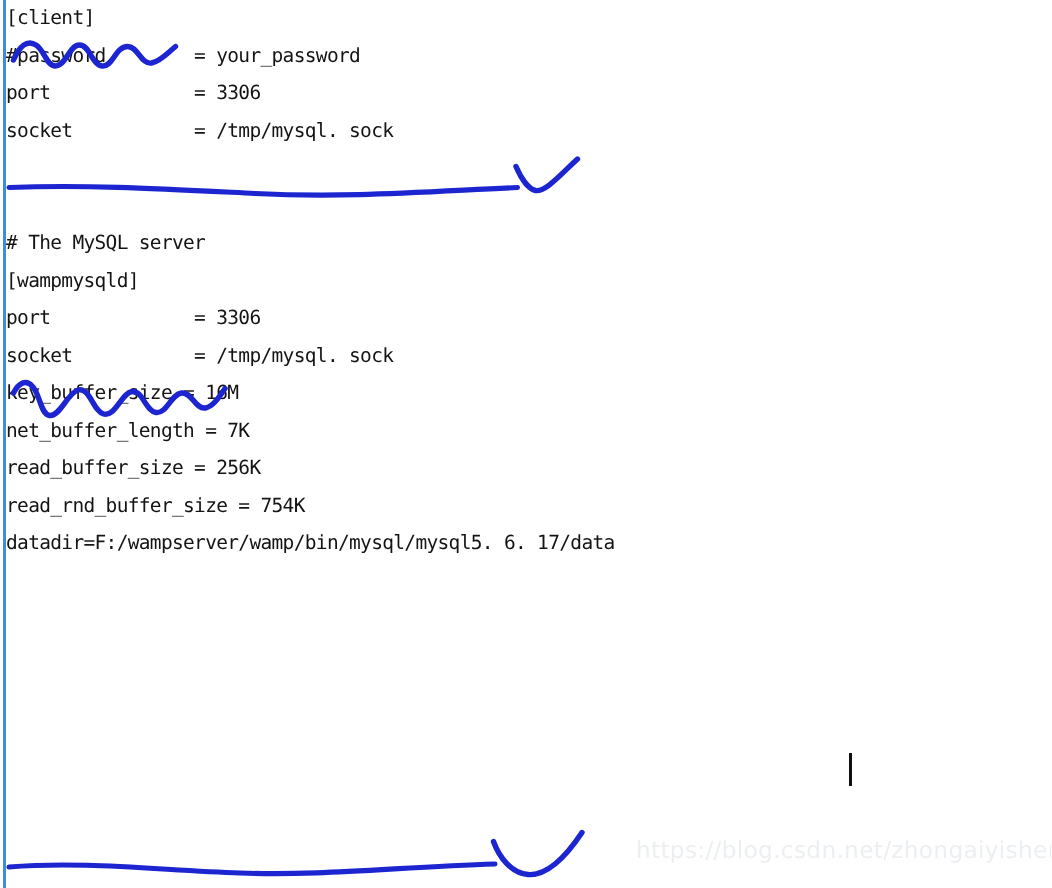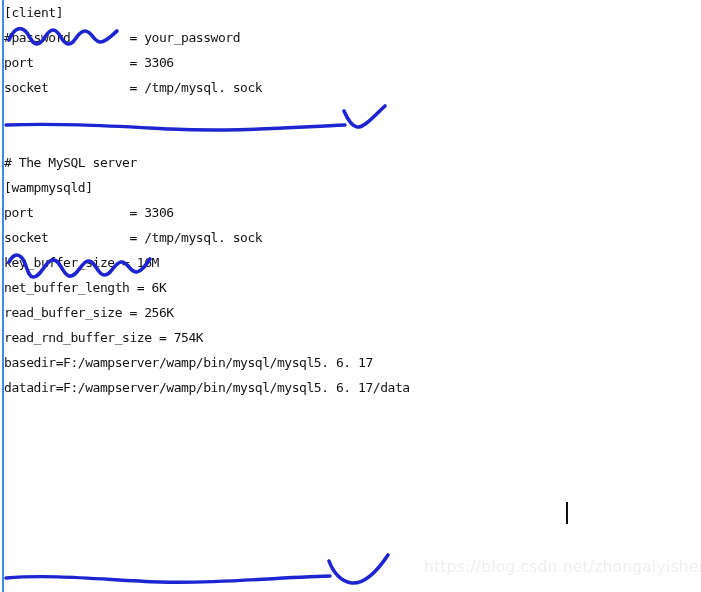--- a/index.html
+++ b/index.html
@@ -91,24 +91,23 @@
     <div class="code-line">#password        = your_password</div>
     <div class="code-line">port             = 3306</div>
     <div class="code-line">socket           = /tmp/mysql. sock</div>
     <div class="code-line blank">&nbsp;</div>
     <div class="code-line blank">&nbsp;</div>
     <div class="code-line"># The MySQL server</div>
     <div class="code-line">[wampmysqld]</div>
     <div class="code-line">port             = 3306</div>
     <div class="code-line">socket           = /tmp/mysql. sock</div>
     <div class="code-line">key_buffer_size = 16M</div>
-    <div class="code-line">net_buffer_length = 6K</div>
+    <div class="code-line">net_buffer_length = 7K</div>
     <div class="code-line">read_buffer_size = 256K</div>
     <div class="code-line">read_rnd_buffer_size = 754K</div>
-    <div class="code-line">basedir=F:/wampserver/wamp/bin/mysql/mysql5. 6. 17</div>
     <div class="code-line">datadir=F:/wampserver/wamp/bin/mysql/mysql5. 6. 17/data</div>
   </div>
 
   <div class="caret"></div>
 
   <svg class="annotations" width="701" height="592" viewBox="0 0 701 592" xmlns="http://www.w3.org/2000/svg">
 
     <path d="M9,40 C13,31 18,26 24,30 C30,34 31,44 37,44 C44,44 46,30 53,30
              C60,30 61,43 68,44 C75,45 77,31 85,31 C92,31 94,43 101,42
              C107,41 112,35 117,31" fill="none" stroke="#1c25cf" stroke-width="3.6" stroke-linecap="round" stroke-linejoin="round"></path>

